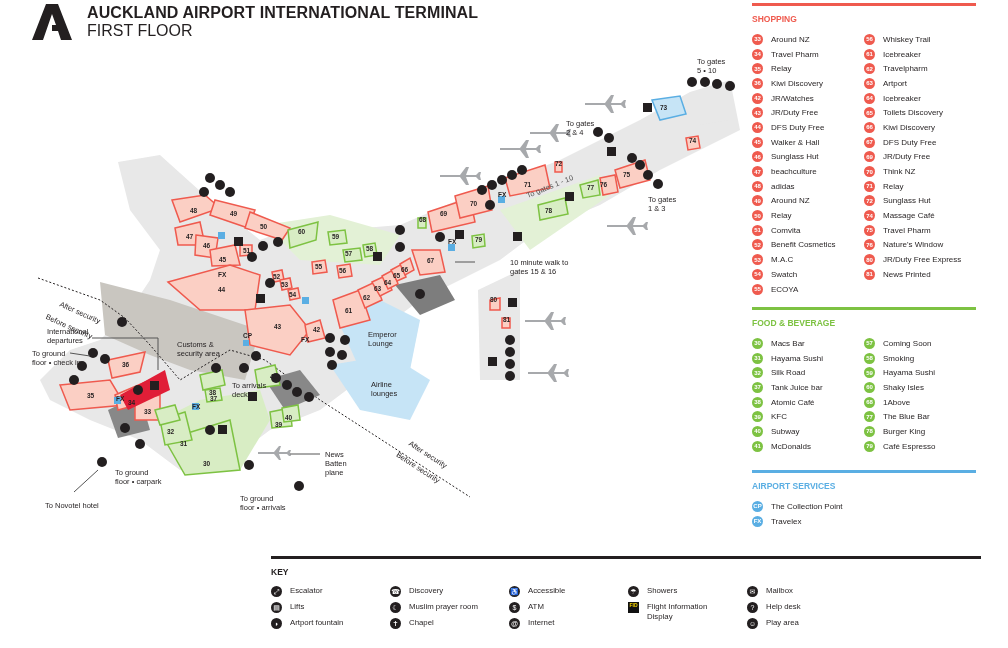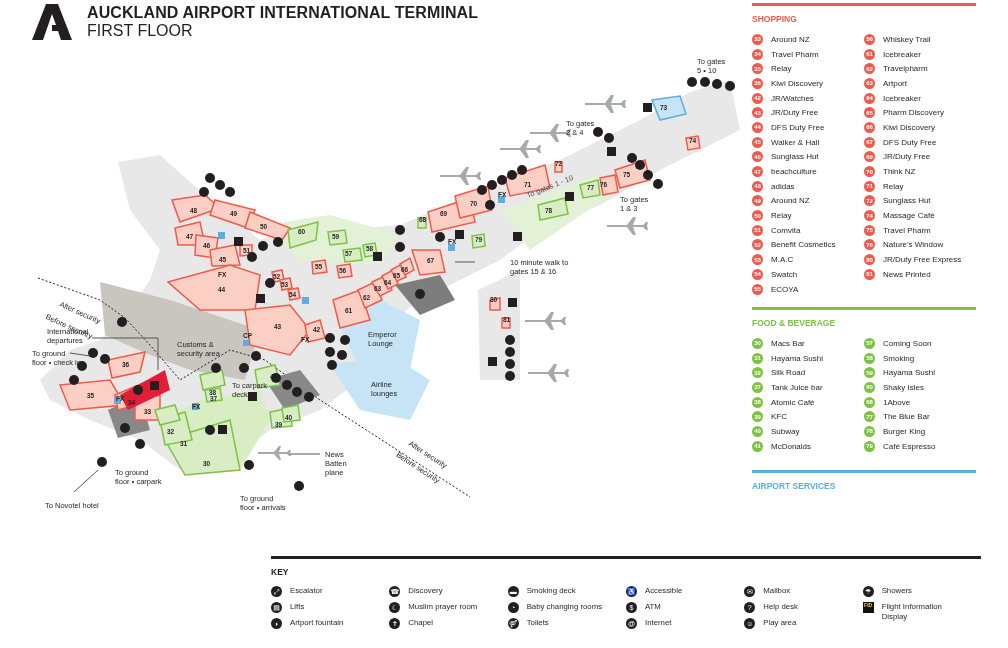--- a/index.html
+++ b/index.html
@@ -227,34 +227,34 @@
         <polyline points="70,353 90,356"></polyline>
         <polyline points="290,454 320,454"></polyline>
         <polyline points="455,262 475,262"></polyline>
         <polyline points="74,492 98,470"></polyline>
       </g>
     </svg>
 
     <div class="lbl" style="left:47px;top:277px;width:50px;white-space:normal">International departures</div>
     <div class="lbl" style="left:32px;top:299px;width:50px;white-space:normal">To ground floor • check in</div>
     <div class="lbl" style="left:177px;top:290px;width:50px;white-space:normal">Customs &amp; security area</div>
-    <div class="lbl" style="left:232px;top:331px;width:40px;white-space:normal">To carpark deck</div>
+    <div class="lbl" style="left:232px;top:331px;width:40px;white-space:normal">To arrivals deck</div>
     <div class="lbl" style="left:115px;top:418px;width:50px;white-space:normal">To ground floor • carpark</div>
     <div class="lbl" style="left:45px;top:451px">To Novotel hotel</div>
     <div class="lbl" style="left:240px;top:444px;width:50px;white-space:normal">To ground floor • arrivals</div>
     <div class="lbl" style="left:325px;top:400px;width:40px;white-space:normal">News Batten plane</div>
     <div class="lbl" style="left:58px;top:258px;transform:rotate(24deg)">After security</div>
     <div class="lbl" style="left:44px;top:272px;transform:rotate(24deg)">Before security</div>
     <div class="lbl" style="left:406px;top:400px;transform:rotate(33deg)">After security</div>
     <div class="lbl" style="left:393px;top:413px;transform:rotate(33deg)">Before security</div>
     <div class="lbl" style="left:368px;top:280px;width:40px;white-space:normal">Emperor Lounge</div>
     <div class="lbl" style="left:371px;top:330px;width:40px;white-space:normal">Airline lounges</div>
     <div class="lbl" style="left:697px;top:7px;width:30px;white-space:normal">To gates 5 • 10</div>
     <div class="lbl" style="left:566px;top:69px;width:30px;white-space:normal">To gates 2 &amp; 4</div>
-    <div class="lbl" style="left:620px;top:145px;width:30px;white-space:normal">To gates 1 &amp; 3</div>
+    <div class="lbl" style="left:648px;top:145px;width:30px;white-space:normal">To gates 1 &amp; 3</div>
     <div class="lbl" style="left:525px;top:132px;transform:rotate(-22deg);color:#555">To gates 1 - 10</div>
     <div class="lbl" style="left:510px;top:208px;width:70px;white-space:normal">10 minute walk to gates 15 &amp; 16</div>
 
     <div class="ulbl" style="left:190px;top:157px">48</div>
     <div class="ulbl" style="left:230px;top:160px">49</div>
     <div class="ulbl" style="left:260px;top:173px">50</div>
     <div class="ulbl" style="left:186px;top:183px">47</div>
     <div class="ulbl" style="left:203px;top:192px">46</div>
     <div class="ulbl" style="left:219px;top:206px">45</div>
     <div class="ulbl" style="left:218px;top:236px">44</div>
@@ -409,21 +409,21 @@
           <div class="li">
             <span class="badge" style="background: rgb(239, 90, 78);">63</span>
             <span>Artport</span>
           </div>
           <div class="li">
             <span class="badge" style="background: rgb(239, 90, 78);">64</span>
             <span>Icebreaker</span>
           </div>
           <div class="li">
             <span class="badge" style="background: rgb(239, 90, 78);">65</span>
-            <span>Pharm Discovery</span>
+            <span>Toilets Discovery</span>
           </div>
           <div class="li">
             <span class="badge" style="background: rgb(239, 90, 78);">66</span>
             <span>Kiwi Discovery</span>
           </div>
           <div class="li">
             <span class="badge" style="background: rgb(239, 90, 78);">67</span>
             <span>DFS Duty Free</span>
           </div>
           <div class="li">
@@ -538,20 +538,30 @@
             <span>Café Espresso</span>
           </div>
         </div>
     </div>
   </div>
 
   <div class="sec" style="top:470px">
     <div class="sec-bar" style="background:#5aaee3"></div>
     <div class="sec-title" style="color:#5aaee3">AIRPORT SERVICES</div>
     <div class="cols">
+      <div class="col" id="svc-col2">
+          <div class="li">
+            <span class="badge" style="background: rgb(90, 174, 227);">CP</span>
+            <span>The Collection Point</span>
+          </div>
+          <div class="li">
+            <span class="badge" style="background: rgb(90, 174, 227);">FX</span>
+            <span>Travelex</span>
+          </div>
+        </div>
     </div>
   </div>
 
   <div class="key">
     <div class="key-bar"></div>
     <div class="key-title">KEY</div>
     <div class="kgrid" id="key-grid">
         <div class="kcol">
           <div class="ki">
             <span class="kic">⤢</span>
@@ -575,67 +585,53 @@
             <span class="kic">☾</span>
             <span>Muslim prayer room</span>
           </div>
           <div class="ki">
             <span class="kic">✝</span>
             <span>Chapel</span>
           </div>
         </div>
         <div class="kcol">
           <div class="ki">
-            <span class="kic">▬</span>
-            <span>Smoking deck</span>
-          </div>
-          <div class="ki">
-            <span class="kic">◔</span>
-            <span>Baby changing rooms</span>
-          </div>
-          <div class="ki">
-            <span class="kic">⚤</span>
-            <span>Toilets</span>
-          </div>
-        </div>
-        <div class="kcol">
-          <div class="ki">
             <span class="kic">♿</span>
             <span>Accessible</span>
           </div>
           <div class="ki">
             <span class="kic">$</span>
             <span>ATM</span>
           </div>
           <div class="ki">
             <span class="kic">@</span>
             <span>Internet</span>
           </div>
         </div>
         <div class="kcol">
           <div class="ki">
+            <span class="kic">☂</span>
+            <span>Showers</span>
+          </div>
+          <div class="ki">
+            <span class="fid" style="color: rgb(245, 212, 0);">FID</span>
+            <span style="width: 70px; line-height: 10px;">Flight Information Display</span>
+          </div>
+        </div>
+        <div class="kcol">
+          <div class="ki">
             <span class="kic">✉</span>
             <span>Mailbox</span>
           </div>
           <div class="ki">
             <span class="kic">?</span>
             <span>Help desk</span>
           </div>
           <div class="ki">
             <span class="kic">☺</span>
             <span>Play area</span>
           </div>
         </div>
-        <div class="kcol">
-          <div class="ki">
-            <span class="kic">☂</span>
-            <span>Showers</span>
-          </div>
-          <div class="ki">
-            <span class="fid" style="color: rgb(245, 212, 0);">FID</span>
-            <span style="width: 70px; line-height: 10px;">Flight Information Display</span>
-          </div>
-        </div>
       </div>
   </div>
 
   <div class="printed">Printed May 2014</div>
 </div>
 
 </body></html>

